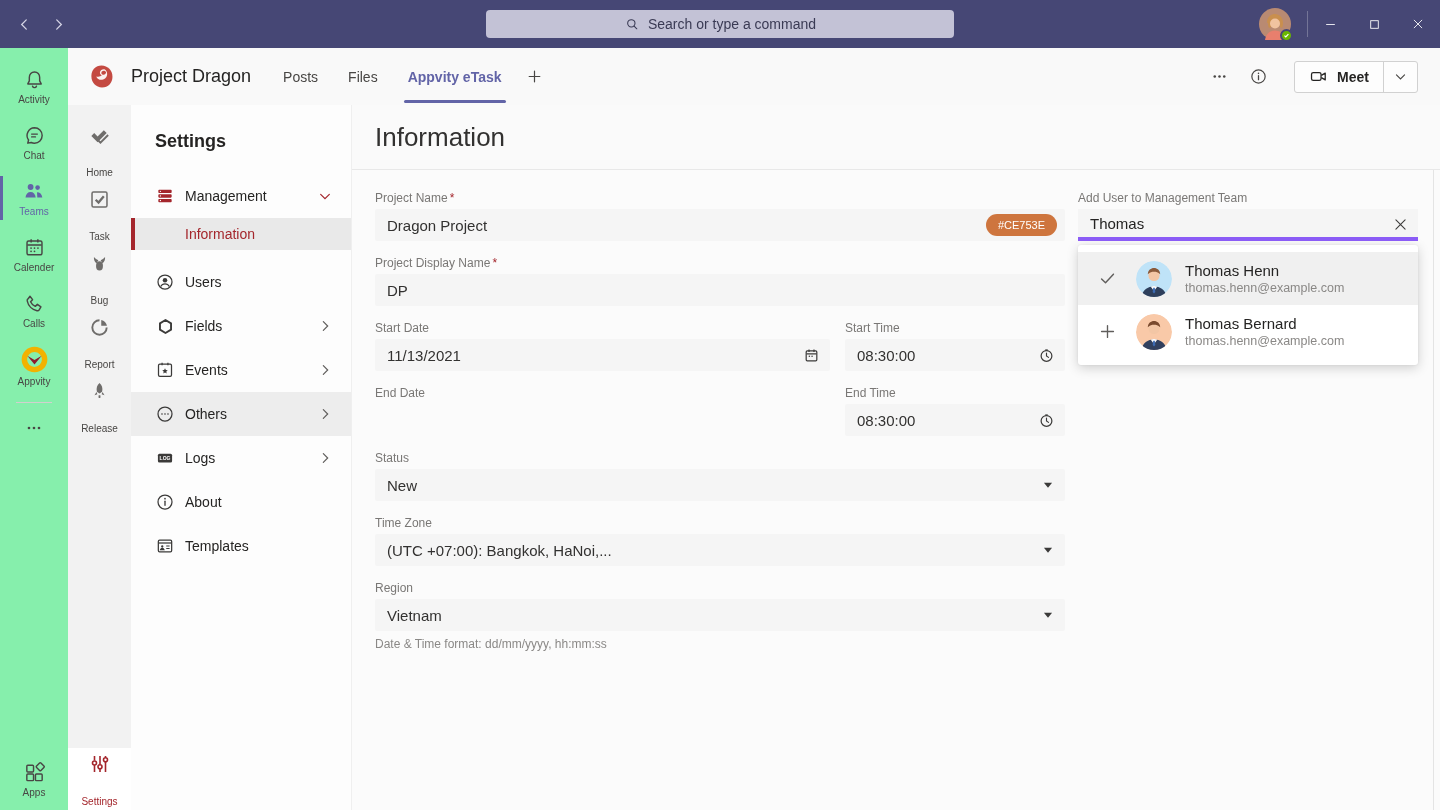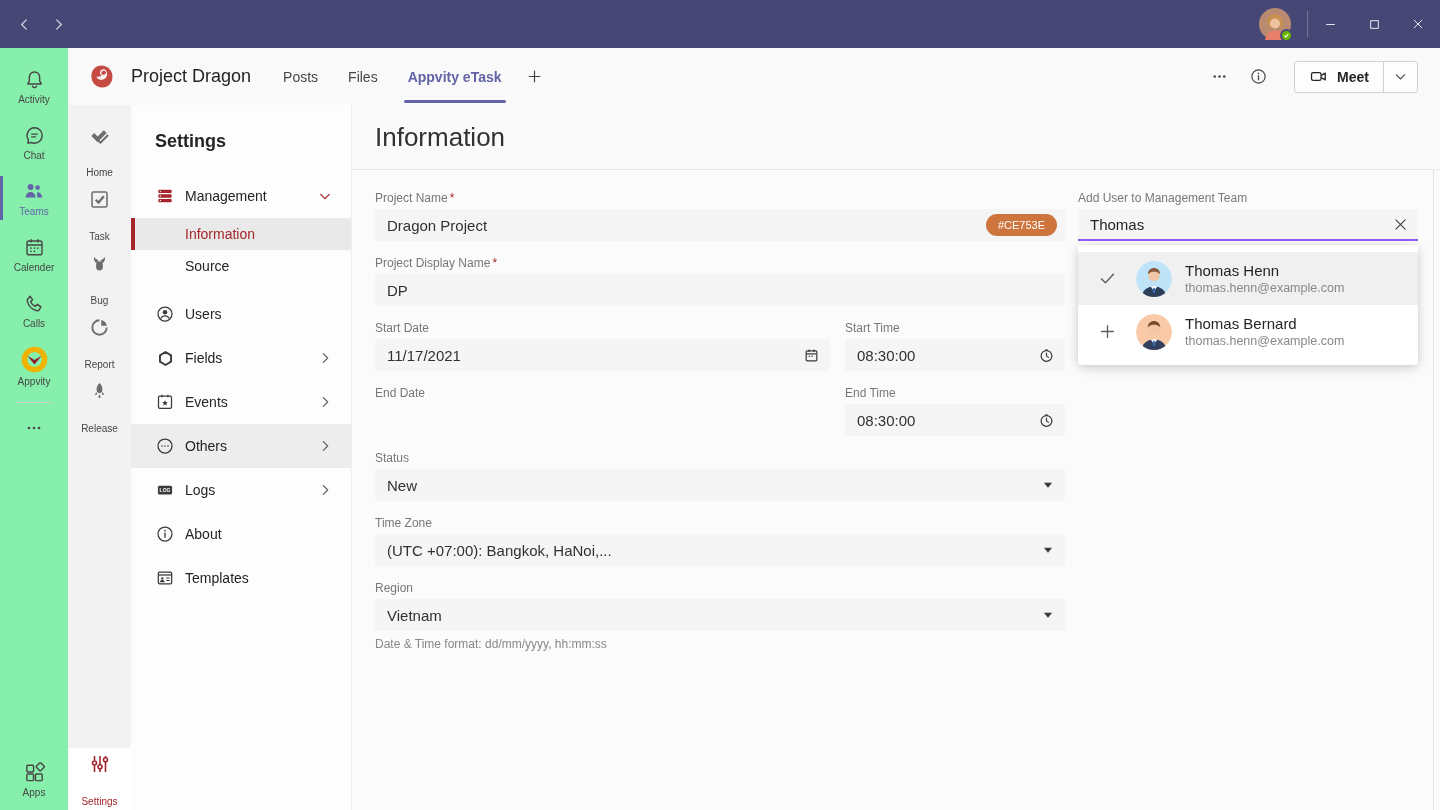--- a/index.html
+++ b/index.html
@@ -82,21 +82,21 @@
   .ibox { position:relative; height:32px; background:#f5f5f5; border-radius:2px; display:flex; align-items:center; padding:0 12px; font-size:15px; color:#323130; cursor:text; }
   .ibox.select { cursor:pointer; }
   .ibox .ricon { position:absolute; right:10px; color:#3b3a39; display:flex; }
   .badge { position:absolute; right:8px; top:5px; height:22px; line-height:22px; border-radius:11px; padding:0 12px; color:#fff; font-size:11px; }
   .two-col { display:flex; gap:15px; }
   .two-col .grow { flex:1; }
   .two-col .narrow { width:220px; flex:none; }
   .note { font-size:12px; color:#8a8886; margin-top:-7px; }
 
   
-  .au-input { position:relative; height:32px; background:#f5f5f5; border-bottom:2px solid #8b5cf6; display:flex; align-items:flex-end; }
+  .au-input { position:relative; height:32px; background:#f5f5f5; border-bottom:4px solid #8b5cf6; display:flex; align-items:flex-end; }
   .au-input input { border:0; outline:0; background:transparent; font-size:15px; color:#252423; font-family:"Liberation Sans",sans-serif; padding:0 34px 0 12px; width:100%; height:100%; }
   .au-clear { position:absolute; right:9px; top:7px; color:#3b3a39; cursor:pointer; }
   .au-drop { margin-top:4px; background:#fff; border-radius:3px; box-shadow:0 3px 12px rgba(0,0,0,.18), 0 0 2px rgba(0,0,0,.08); padding:7px 0; }
   .au-row { height:53px; display:flex; align-items:center; cursor:pointer; }
   .au-row.selected { background:#f0f0f0; }
   .au-act { width:58px; display:flex; align-items:center; justify-content:center; color:#605e5c; }
   .au-avatar { width:36px; height:36px; border-radius:50%; overflow:hidden; flex:none; }
   .au-text { margin-left:13px; min-width:0; }
   .au-name { font-size:15px; color:#252423; line-height:19px; }
   .au-mail { font-size:12.5px; color:#8a8886; line-height:16px; }
@@ -286,20 +286,28 @@
     <div class="nav-arrow">
         <svg width="17" height="17">
           <use href="#i-chevL"></use>
         </svg>
       </div>
     <div class="nav-arrow">
         <svg width="17" height="17">
           <use href="#i-chevR"></use>
         </svg>
       </div>
+  </div>
+  <div class="searchbox">
+    <span>
+        <svg width="16" height="16">
+          <use href="#i-search"></use>
+        </svg>
+      </span>
+    <span>Search or type a command</span>
   </div>
   <div class="tb-right">
     <div class="tb-avatar">
       <svg width="32" height="32">
           <use href="#i-avatarW"></use>
         </svg>
       <span class="status">
           <svg width="7" height="7" viewBox="0 0 24 24">
             <path d="m5 12.5 4.5 4.5 9-10" fill="none" stroke="#fff" stroke-width="4"></path>
           </svg>
@@ -511,23 +519,20 @@
           <span>Management</span>
           <span class="chev red">
               <svg width="16" height="16">
                 <use href="#i-chevD"></use>
               </svg>
             </span>
         </div>
         <div class="snav-child selected">
           <span>Information</span>
         </div>
-        <div class="snav-child">
-          <span>Source</span>
-        </div>
         <div class="snav-gap"></div>
         <div class="snav-item">
           <span class="nic">
               <svg width="20" height="20">
                 <use href="#i-user"></use>
               </svg>
             </span>
           <span>Users</span>
         </div>
         <div class="snav-item">
@@ -620,21 +625,21 @@
               <div class="flabel"><span>Project Display Name</span><span class="req">*</span></div>
               <div class="ibox">
                 <span>DP</span>
               </div>
             </div>
 
             <div class="two-col">
               <div class="field grow">
                 <div class="flabel">Start Date</div>
                 <div class="ibox">
-                  <span>11/17/2021</span>
+                  <span>11/13/2021</span>
                   <span class="ricon">
                       <svg width="17" height="17">
                         <use href="#i-caldate"></use>
                       </svg>
                     </span>
                 </div>
               </div>
               <div class="field narrow">
                 <div class="flabel">Start Time</div>
                 <div class="ibox">

